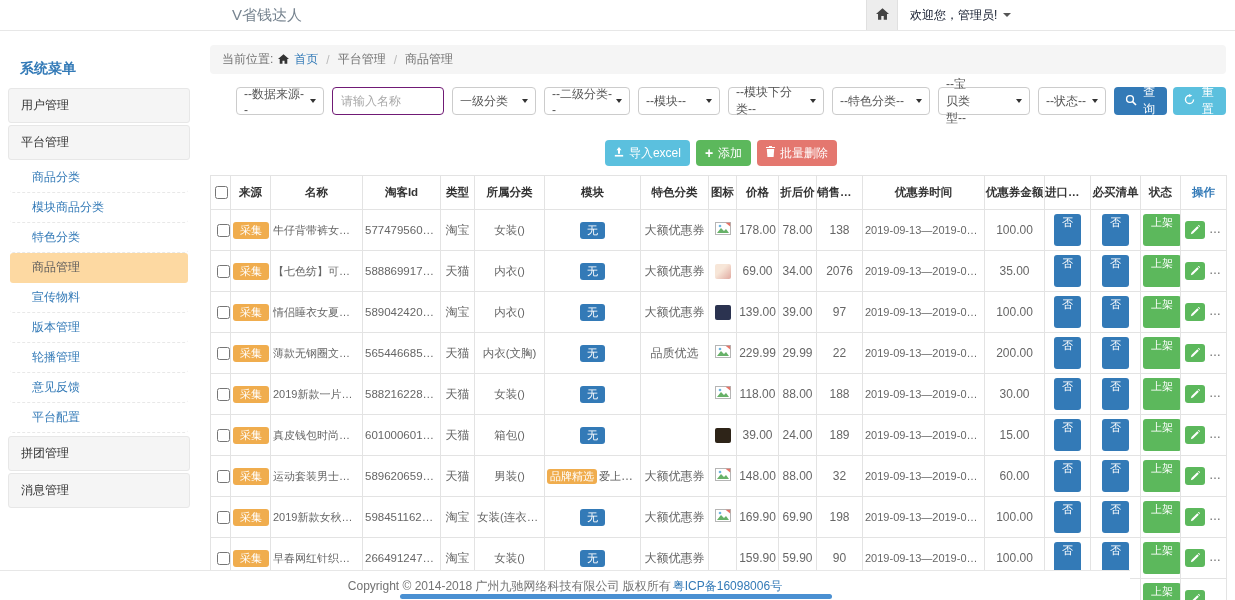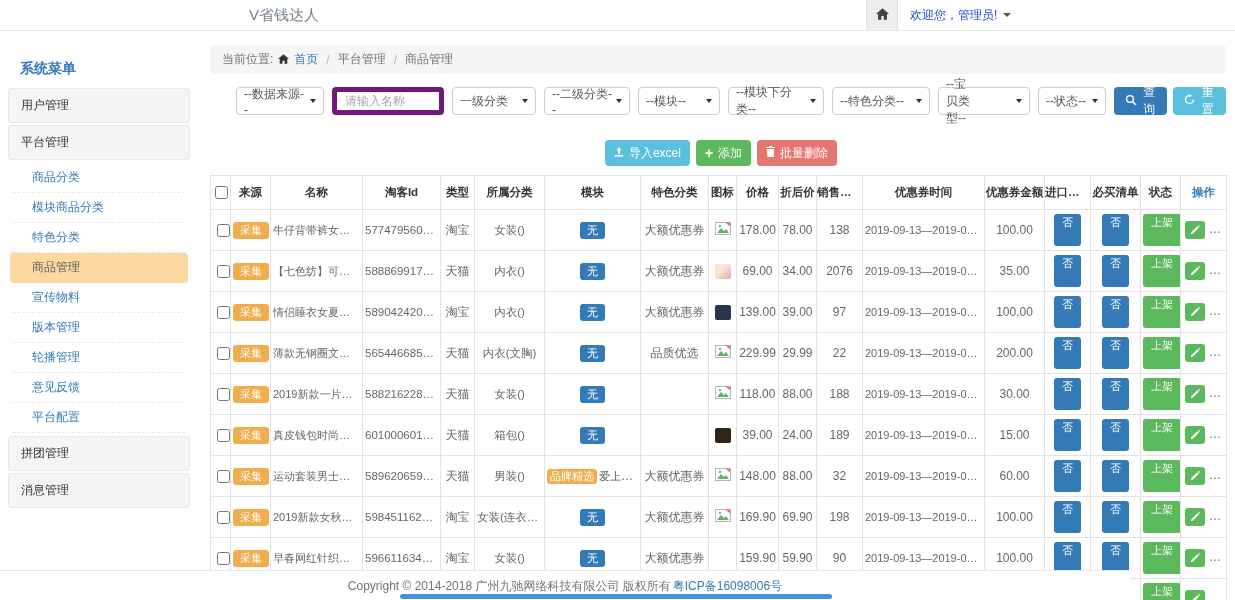--- a/index.html
+++ b/index.html
@@ -1,43 +1,43 @@
 <!DOCTYPE html>
 <html><head>
 <meta charset="utf-8">
 <style>
   html,body{margin:0;padding:0}
   body{width:1235px;height:600px;position:relative;overflow:hidden;background:#fff;
        font-family:"Liberation Sans","DejaVu Sans",sans-serif;font-size:12px;color:#333}
   
   .app-header{height:30px;border-bottom:1px solid #e7e7e7;position:relative;background:#fff}
-  .app-title{position:absolute;left:249px;top:6px;font-size:15px;color:#76838f}
+  .app-title{position:absolute;left:232px;top:6px;font-size:15px;color:#76838f}
   .header-right{position:absolute;left:866px;top:0;height:30px;display:flex;align-items:stretch}
   .home-box{width:30px;background:#ededed;border-left:1px solid #e0e0e0;border-right:1px solid #e0e0e0;
             display:flex;align-items:center;justify-content:center;cursor:pointer}
-  .welcome{display:flex;align-items:center;gap:6px;padding:0 12px;color:#1d4ed8;cursor:pointer}
+  .welcome{display:flex;align-items:center;gap:6px;padding:0 12px;color:#0f172a;cursor:pointer}
   .caret-down{width:0;height:0;border-left:4px solid transparent;border-right:4px solid transparent;border-top:4px solid #555}
   
   .sidebar{position:absolute;left:8px;top:52px;width:182px;height:518px;overflow:hidden;z-index:1}
   .side-title{color:#337ab7;font-weight:bold;font-size:14px;padding:8px 12px 10px}
   .side-item{background:#f5f5f5;border:1px solid #e7e7e7;border-radius:3px;padding:8px 12px;margin-bottom:2px;color:#333;cursor:pointer}
   .side-sub{background:#fff;padding:1px 2px;margin-bottom:2px}
   .side-subitem{color:#337ab7;padding:6px 12px 6px 22px;border-bottom:1px dashed #e8e8e8;border-radius:3px;cursor:pointer}
   .side-subitem.active{background:#fdd9a2;color:#5c5c5c;border-bottom-color:transparent}
   
   .main{position:absolute;left:210px;top:45px;width:1016px}
   .breadcrumb{background:#f5f5f5;border-radius:4px;padding:6px 12px;color:#737373;display:flex;align-items:center;gap:5px}
   .crumb-link{color:#337ab7;cursor:pointer}
   .crumb-sep{color:#bbb;padding:0 3px}
   .filter-bar{display:flex;margin-top:13px;align-items:center}
   .filters{display:flex;gap:8px}
   .fselect{height:28px;border:1px solid #ccc;border-radius:4px;background:#fff;display:flex;align-items:center;
            justify-content:space-between;padding:0 7px;color:#555;box-sizing:border-box;cursor:pointer}
   .fcaret{width:0;height:0;border-left:3.5px solid transparent;border-right:3.5px solid transparent;border-top:4px solid #333;margin-left:4px}
-  .finput{height:28px;border:5px solid #701a75;border-radius:4px;padding:0 8px;box-sizing:border-box;color:#555;font:inherit}
+  .finput{height:28px;border:1px solid #701a75;border-radius:4px;padding:0 8px;box-sizing:border-box;color:#555;font:inherit}
   .finput::placeholder{color:#a9a9a9}
   .btn{height:28px;border:none;border-radius:4px;color:#fff;display:inline-flex;align-items:center;gap:5px;
        padding:0 11px;font:inherit;cursor:pointer}
   .btn-primary{background:#337ab7;margin-left:8px}
   .btn-info{background:#5bc0de;margin-left:6px}
   .toolbar{margin-top:25px;display:flex;justify-content:center;gap:6px}
   .btn-sm{height:26px;padding:0 9px}
   .btn-success{background:#5cb85c}
   .btn-danger-light{background:#e4776f}
   .plus{font-weight:bold;font-size:14px;line-height:10px}
@@ -521,21 +521,21 @@
               <svg width="9" height="11" viewBox="0 0 9 11">
                 <path d="M3 0 H6 V1 H9 V2 H0 V1 H3 Z" fill="#fff"></path>
                 <path d="M0.8 3 H8.2 L7.6 11 H1.4 Z" fill="#fff"></path>
               </svg>
             </span></td>
         </tr>
         <tr>
           <td class="c-checkbox"><input type="checkbox" style=""></td>
           <td class="c-source"><span class="badge orange">采集</span></td>
           <td class="c-name">早春网红针织外套女春...</td>
-          <td class="c-taoke_id">596611634525</td>
+          <td class="c-taoke_id">266491247942</td>
           <td class="c-type">淘宝</td>
           <td class="c-category">女装()</td>
           <td class="c-module"><span class="badge blue">无</span></td>
           <td class="c-feature">大额优惠券</td>
           <td class="c-icon"></td>
           <td class="c-price">159.90</td>
           <td class="c-discount_price">59.90</td>
           <td class="c-sales">90</td>
           <td class="c-coupon_time">2019-09-13—2019-09-17</td>
           <td class="c-coupon_amount">100.00</td>

